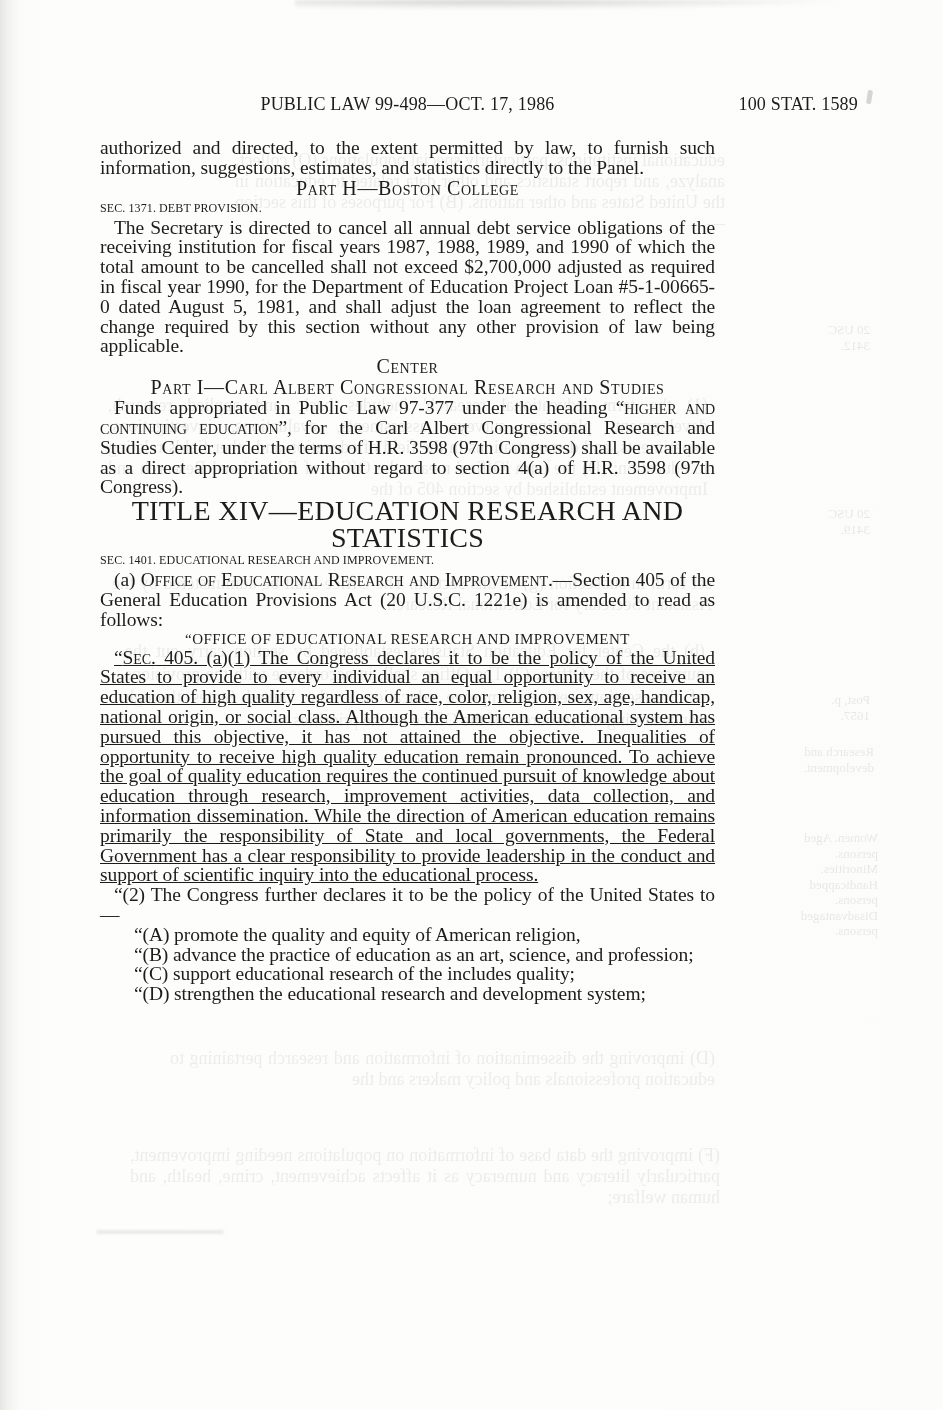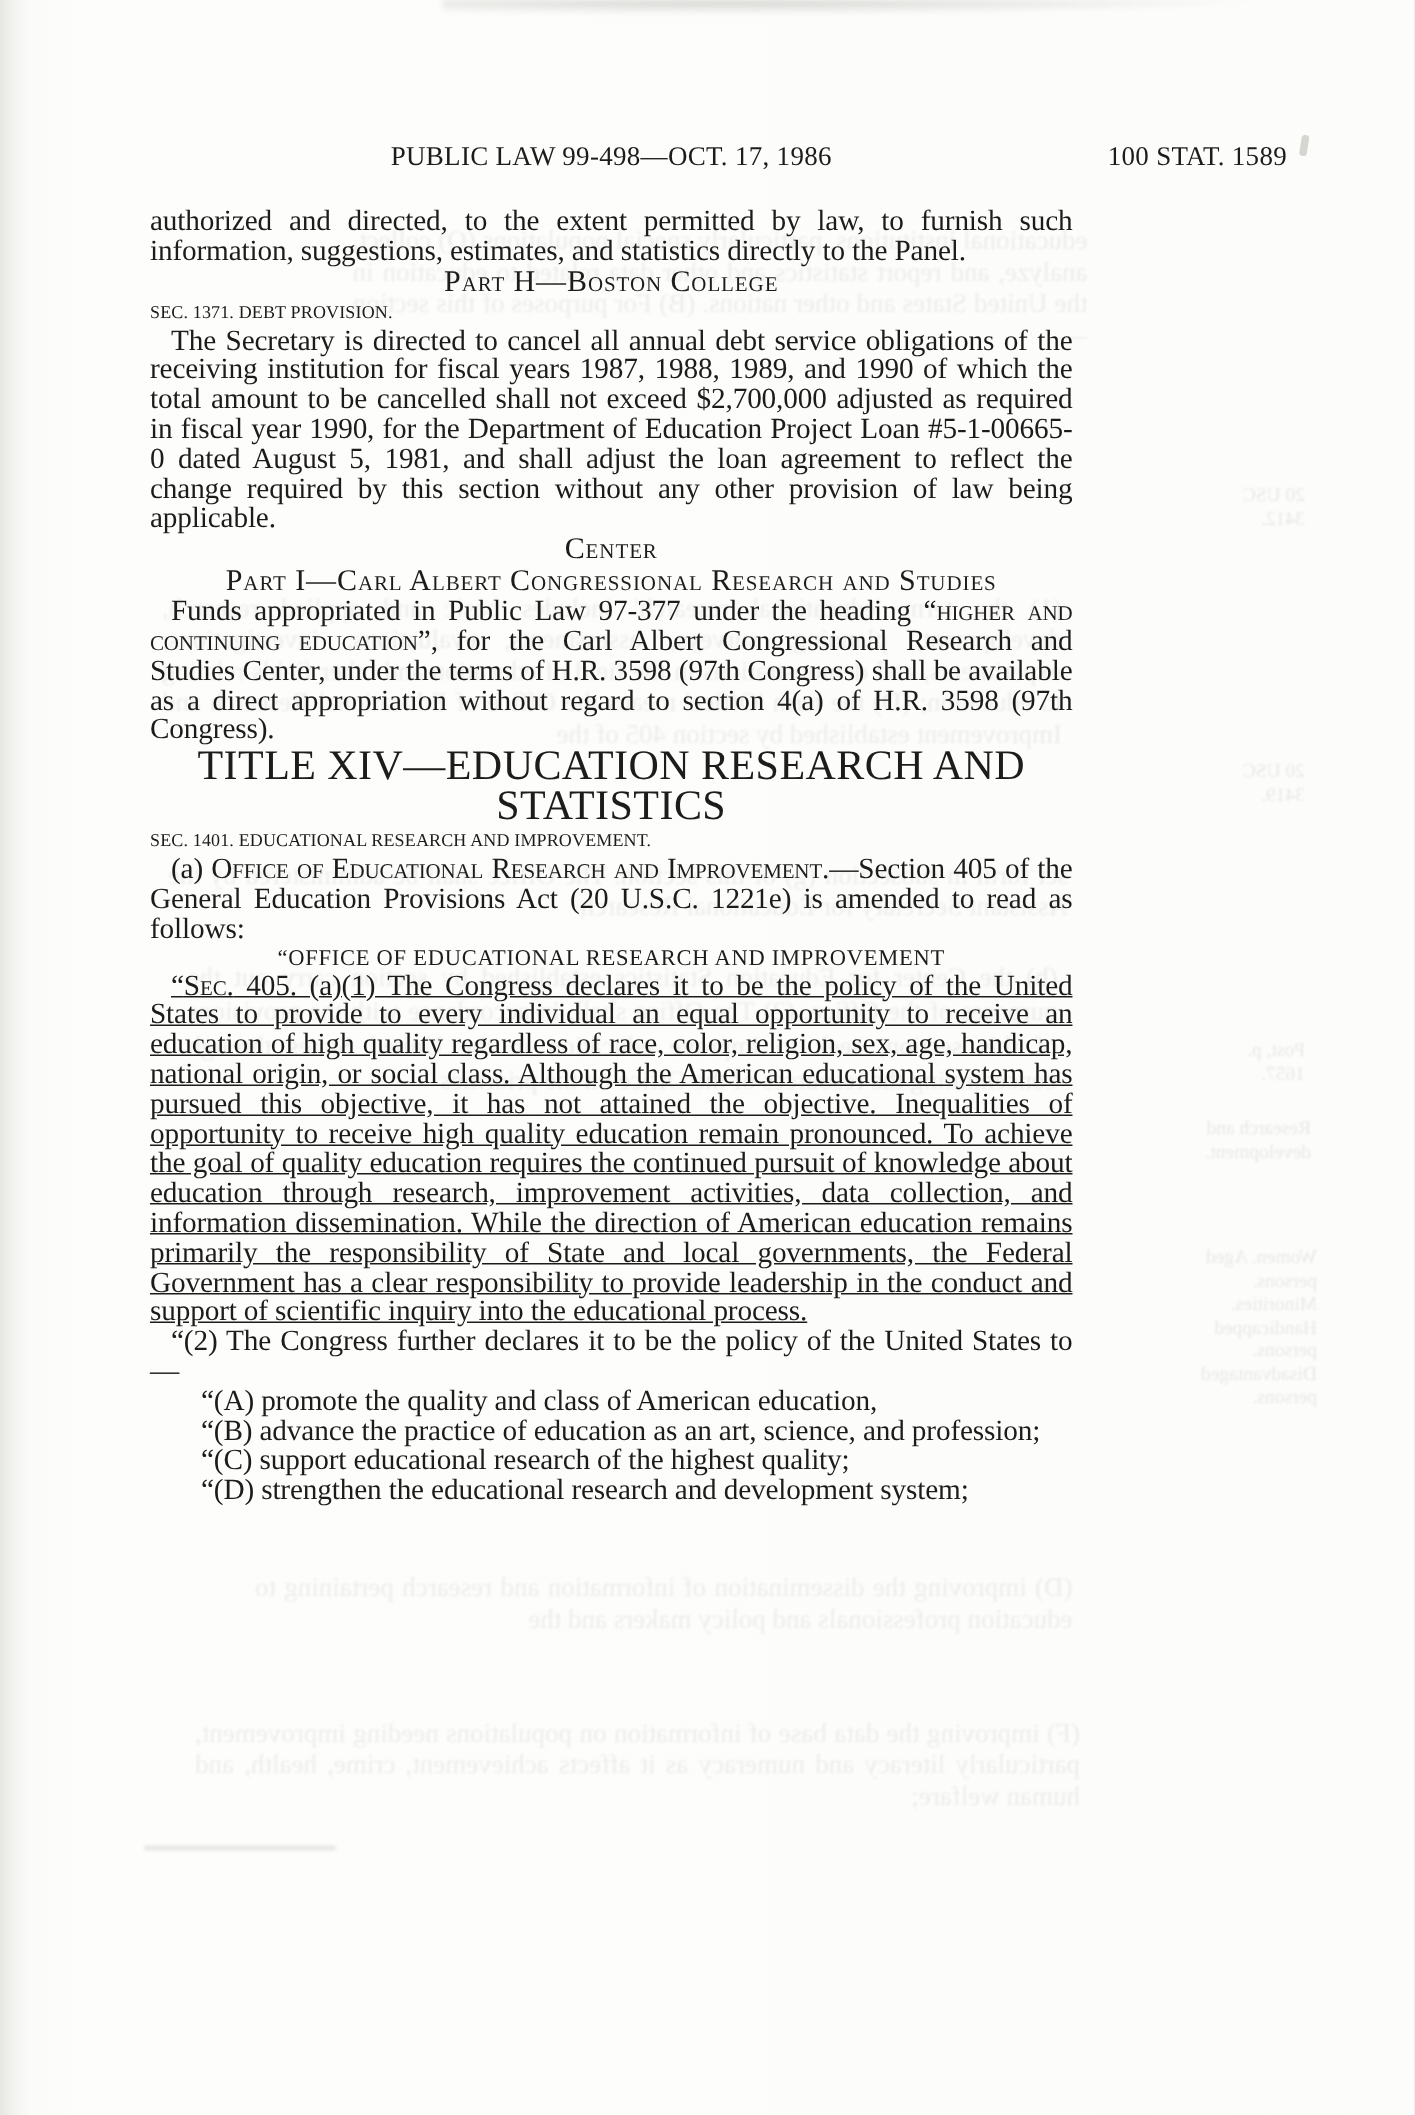--- a/index.html
+++ b/index.html
@@ -143,19 +143,19 @@
     </p>
 
     <h4 class="office-head mt-office">“OFFICE OF EDUCATIONAL RESEARCH AND IMPROVEMENT</h4>
 
     <p class="p mt-p405">
       <span>“</span><span class="sc">Sec.</span><span> 405. (a)(1) The Congress declares it to be the policy of the United States to provide to every individual an equal opportunity to receive an education of high quality regardless of race, color, religion, sex, age, handicap, national origin, or social class. Although the American educational system has pursued this objective, it has not attained the objective. Inequalities of opportunity to receive high quality education remain pronounced. To achieve the goal of quality education requires the continued pursuit of knowledge about education through research, improvement activities, data collection, and information dissemination. While the direction of American education remains primarily the responsibility of State and local governments, the Federal Government has a clear responsibility to provide leadership in the conduct and support of scientific inquiry into the educational process.</span>
     </p>
 
     <p class="p">“(2) The Congress further declares it to be the policy of the United States to—</p>
 
-    <p class="item">“(A) promote the quality and class of American education,</p>
+    <p class="item">“(A) promote the quality and equity of American religion,</p>
     <p class="item">“(B) advance the practice of education as an art, science, and profession;</p>
-    <p class="item">“(C) support educational research of the highest quality;</p>
+    <p class="item">“(C) support educational research of the includes quality;</p>
     <p class="item">“(D) strengthen the educational research and development system;</p>
 
   </div>
 </div>
 
 </body></html>

